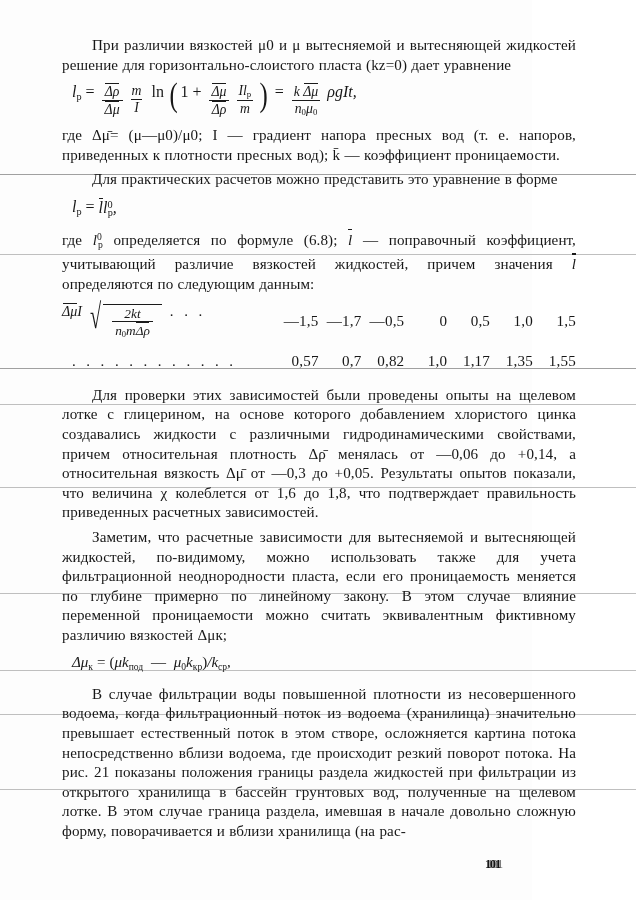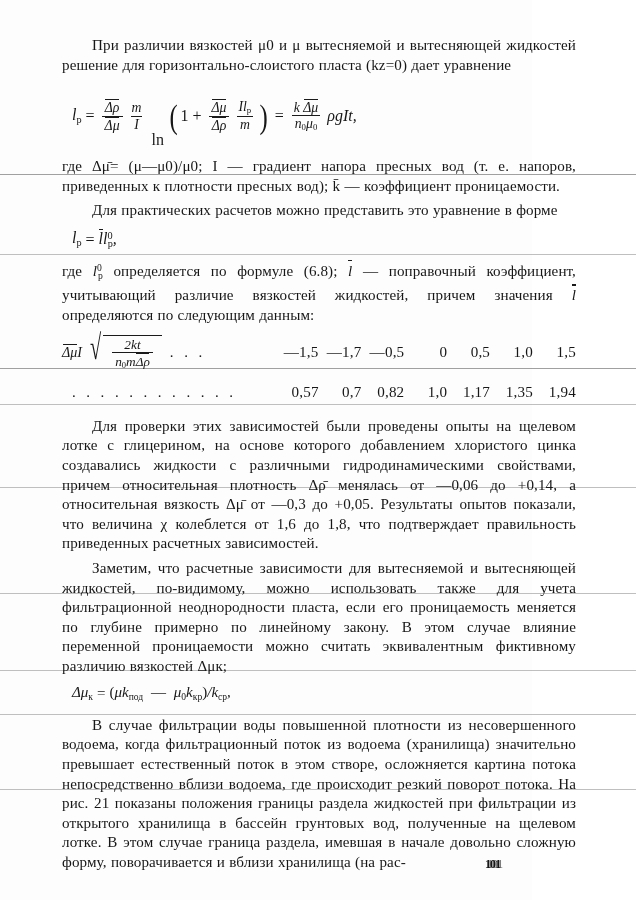--- a/index.html
+++ b/index.html
@@ -47,21 +47,21 @@
   .gap-s { height: 5px; }
   .gap-m { height: 9px; }
 
   
   .formula {
     font-family: "Liberation Serif", "DejaVu Serif", serif;
     font-style: italic;
     font-size: 16px;
     line-height: 1;
     display: flex;
-    align-items: center;
+    align-items: flex-start;
     white-space: nowrap;
   }
   .formula .up { font-style: normal; }
   .op { font-style: normal; padding: 0 4px; }
   sub {
     font-size: 0.64em;
     vertical-align: -0.28em;
     font-style: normal;
   }
   sup {
@@ -211,21 +211,21 @@
       <span class="ital">l<sub>р</sub></span>
       <span class="op">=</span>
       <span class="frac">
         <span class="num"><span class="bar">Δρ</span></span>
         <span class="den"><span class="bar">Δμ</span></span>
       </span>
       <span class="frac">
         <span class="num ital">m</span>
         <span class="den ital">I</span>
       </span>
-      <span class="up" style="padding:0 3px 0 4px;margin-top:48px;">ln</span>
+      <span class="up" style="padding:0 3px 0 4px;">ln</span>
       <span class="bigparen">(</span>
       <span class="up">1</span>
       <span class="op">+</span>
       <span class="frac">
         <span class="num"><span class="bar">Δμ</span></span>
         <span class="den"><span class="bar">Δρ</span></span>
       </span>
       <span class="frac">
         <span class="num ital">Il<sub>р</sub></span>
         <span class="den ital">m</span>
@@ -299,21 +299,21 @@
           <tr>
         <td class="label">
           <span class="dots" style="padding-left:10px;">. . . . . . . . . . . .</span>
         </td>
         <td class="num">0,57</td>
         <td class="num">0,7</td>
         <td class="num">0,82</td>
         <td class="num">1,0</td>
         <td class="num">1,17</td>
         <td class="num">1,35</td>
-        <td class="num">1,94</td>
+        <td class="num">1,55</td>
       </tr>
     </tbody>
       </table>
 
     <div style="height:16px;"></div>
 
     <p class="para indent">Для проверки этих зависимостей были проведены опыты на щелевом лотке с глицерином, на основе которого добавлением хлористого цинка создавались жидкости с различными гидродинамическими свойствами, причем относительная плотность Δρ̄ менялась от —0,06 до +0,14, а относительная вязкость Δμ̄ от —0,3 до +0,05. Результаты опытов показали, что величина χ колеблется от 1,6 до 1,8, что подтверждает правильность приведенных расчетных зависимостей.</p>
 
     <div class="gap-s"></div>
 

